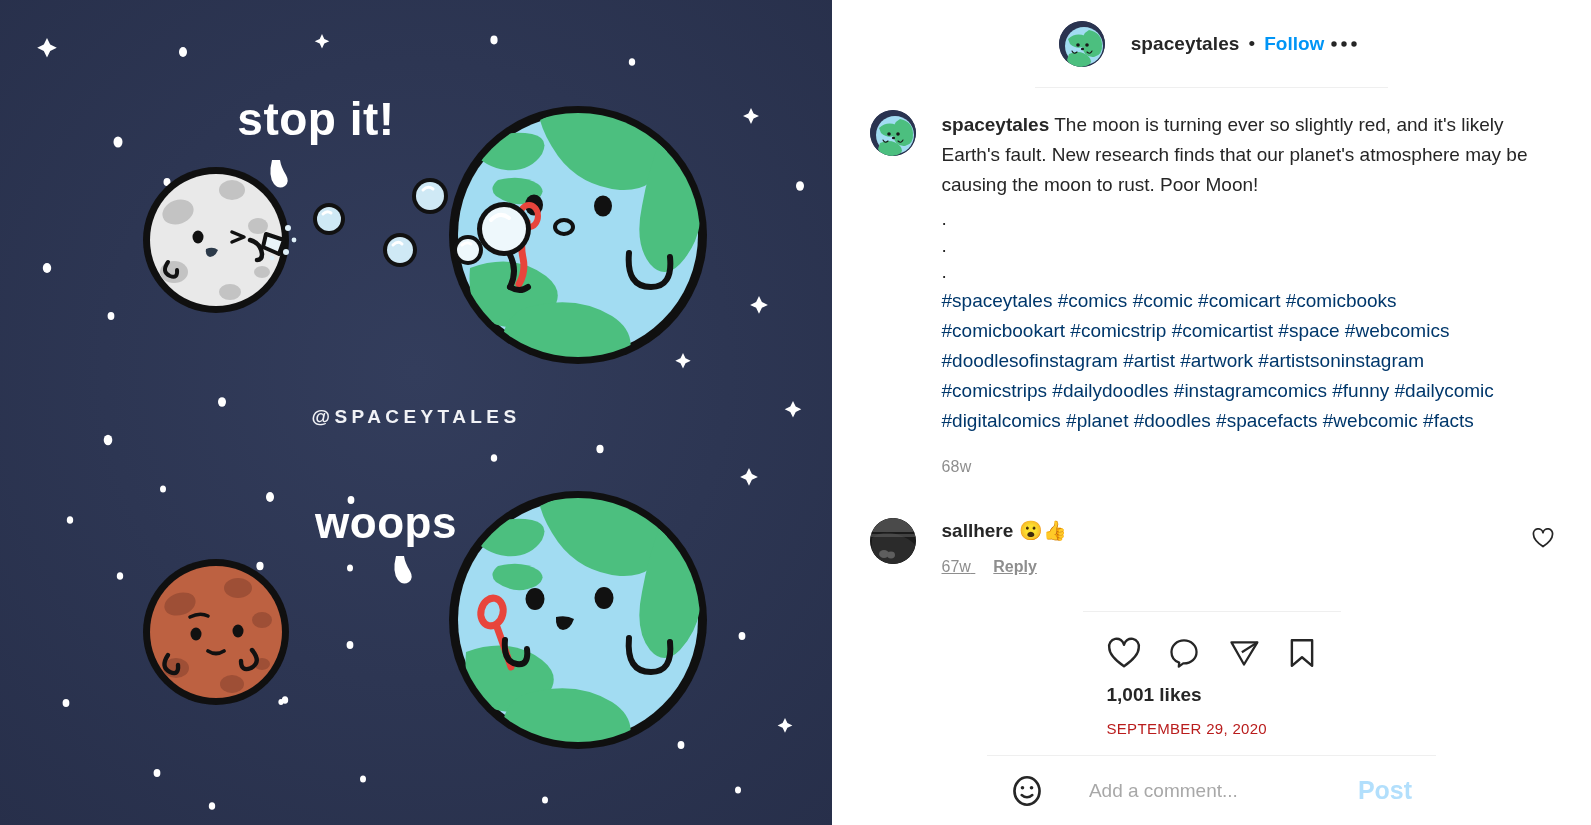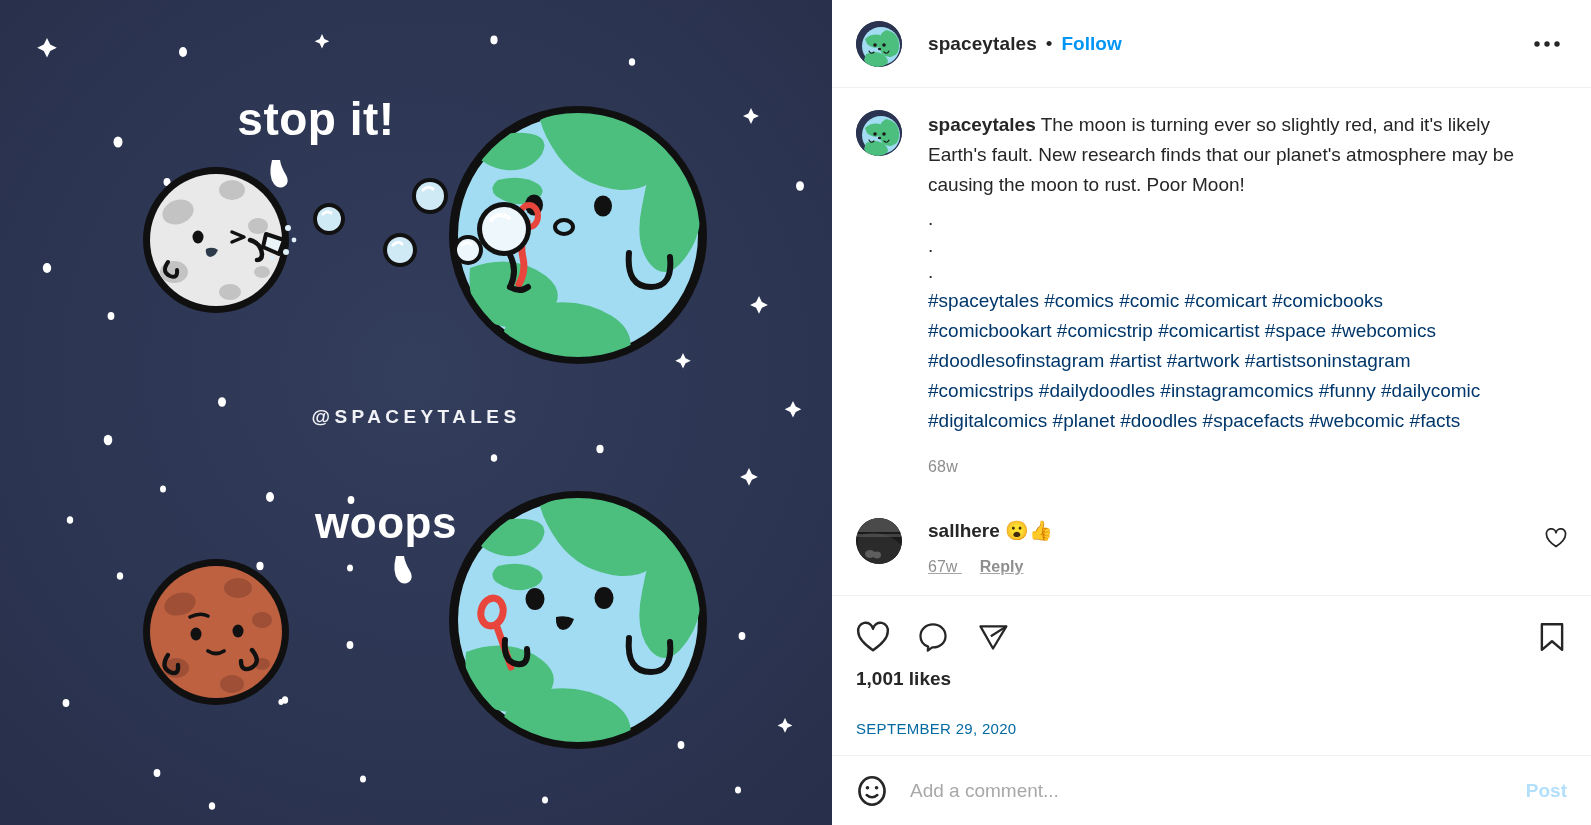--- a/index.html
+++ b/index.html
@@ -26,20 +26,21 @@
   .media-svg { position: absolute; inset: 0; width: 832px; height: 825px; display: block; }
 
   
   .panel {
     width: 759px; height: 825px;
     flex: 0 0 759px;
     display: flex;
     flex-direction: column;
     background: #fff;
     position: relative;
+    align-items: center;
   }
 
   
   .post-header {
     height: 88px;
     flex: 0 0 88px;
     display: flex;
     align-items: center;
     padding: 0 24px 0 24px;
     border-bottom: 1px solid #efefef;
@@ -169,51 +170,52 @@
   }
   .icon-btn.bookmark { margin-right: 0; margin-left: auto; }
   .likes-count {
     font-size: 19px;
     font-weight: 600;
     color: #262626;
     margin-top: 4px;
   }
   .post-date {
     font-size: 15px;
-    color: #0369a1;
+    color: #b91c1c;
     letter-spacing: .3px;
-    margin-top: 30px;
+    margin-top: 14px;
     padding-bottom: 18px;
   }
 
   
   .add-comment {
     flex: 0 0 auto;
     border-top: 1px solid #efefef;
     height: 70px;
     display: flex;
     align-items: center;
     padding: 0 24px;
+    gap: 24px;
   }
   .emoji-btn { cursor: pointer; display:flex; align-items:center; flex: 0 0 auto; }
   .comment-input {
     flex: 1 1 auto;
     border: none;
     outline: none;
     font-family: "Liberation Sans", sans-serif;
     font-size: 19px;
     color: #262626;
     margin-left: 22px;
     background: transparent;
   }
   .comment-input::placeholder { color: #a8a8a8; }
   .post-btn {
     color: #b2dffc;
     font-weight: 600;
-    font-size: 19px;
+    font-size: 25px;
     cursor: pointer;
     flex: 0 0 auto;
     background: none; border: none;
     font-family: "Liberation Sans", sans-serif;
   }
   .fadeout {
     position:absolute; left:0; right:0; bottom:0; height:26px;
     background: linear-gradient(to bottom, rgba(255,255,255,0), #fff 85%);
     pointer-events: none;
   }

